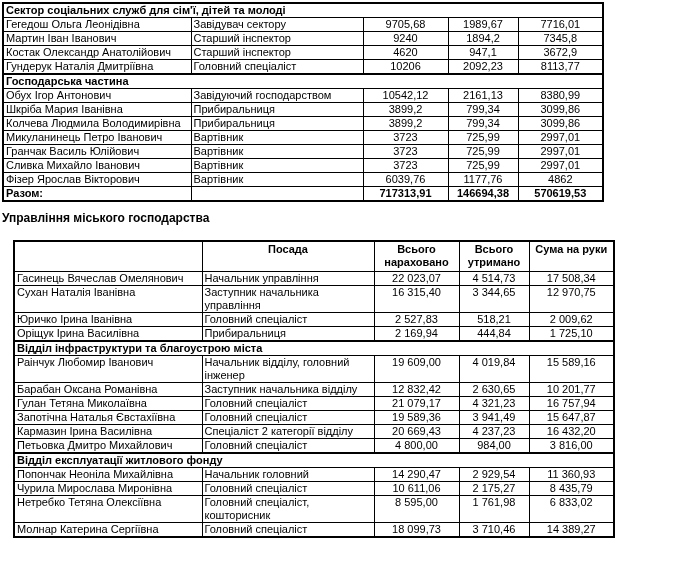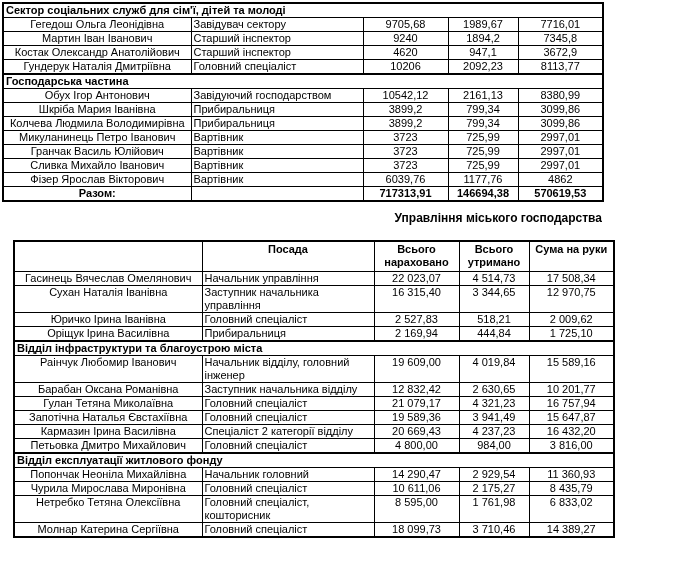--- a/index.html
+++ b/index.html
@@ -23,21 +23,21 @@
   table.doc-table td, table.doc-table th {
     border: 1px solid #000;
     padding: 0 2px;
     vertical-align: top;
     overflow: hidden;
     word-wrap: break-word;
   }
   #table1 { position: absolute; top: 2px; left: 2px; }
   #table2 { position: absolute; top: 240px; left: 13px; }
 
-  table.doc-table td.name-cell   { text-align: center; height: 13px; }
+  table.doc-table td.name-cell   { text-align: left; height: 13px; }
   table.doc-table td.pos-cell    { text-align: left; }
   table.doc-table td.num-cell    { text-align: center; }
   table.doc-table tr.section-row td {
     font-weight: bold;
     text-align: left;
     height: 13px;
     border-top-width: 2px;
   }
   table.doc-table tr.total-row td { font-weight: bold; }
   table.doc-table th {
@@ -45,21 +45,21 @@
     text-align: center;
     padding-top: 1px;
     padding-bottom: 1px;
     height: 27px;
   }
   .doc-title {
     position: absolute;
     top: 211px;
     left: 2px;
     width: 600px;
-    text-align: right;
+    text-align: left;
     font-size: 12px;
     font-weight: bold;
     line-height: 14px;
   }
 </style>
 </head>
 <body>
 
 <div class="page">
 

